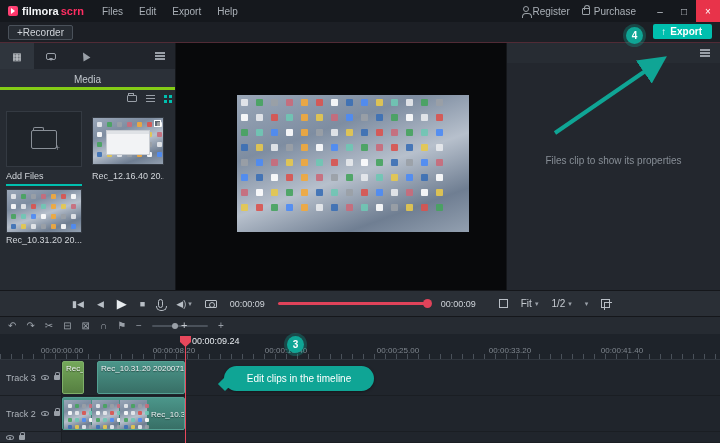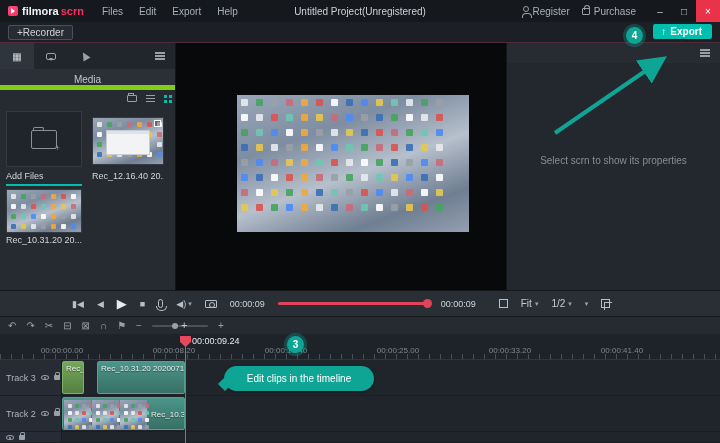--- a/index.html
+++ b/index.html
@@ -52,21 +52,21 @@
   .tab { width:34px; height:26px; display:flex; align-items:center; justify-content:center; color:#9aa0a8; }
   .tab.active { background:#2f353d; color:#d4d8dc; }
   .bubble { width:10px; height:7px; border:1px solid #9aa0a8; border-radius:2px; position:relative; }
   .bubble::after { content:""; position:absolute; left:2px; bottom:-4px; width:0; height:0;
                    border:2px solid transparent; border-top:3px solid #9aa0a8; }
   .cursor-ico { width:0; height:0; border-left:4px solid transparent; border-right:4px solid transparent;
                 border-bottom:8px solid #9aa0a8; transform:rotate(-30deg); }
   .hamburger { width:10px; height:2px; background:#9aa0a8; box-shadow:0 -3px 0 #9aa0a8, 0 3px 0 #9aa0a8; }
   .tabstrip .hamburger { position:absolute; right:10px; top:12px; }
   .media-header { position:absolute; top:26px; left:0; right:0; height:21px; line-height:21px; text-align:center;
-                  background:#2b3038; color:#c2c7cd; border-bottom:5px solid #84cc16; }
+                  background:#2b3038; color:#c2c7cd; border-bottom:3px solid #84cc16; }
   .sort-row { position:absolute; top:47px; left:0; right:0; height:17px; display:flex; justify-content:flex-end;
               align-items:center; gap:9px; padding-right:8px; }
   .ico-folder { width:10px; height:7px; border:1px solid #9aa0a8; border-radius:1px; position:relative; }
   .ico-folder::before { content:""; position:absolute; top:-3px; left:0; width:4px; height:2px;
                         border:1px solid #9aa0a8; border-bottom:none; }
   .ico-list { width:9px; height:1px; background:#9aa0a8; box-shadow:0 3px 0 #9aa0a8, 0 6px 0 #9aa0a8; margin-top:-6px; }
   .ico-grid { width:3px; height:3px; background:#00bfae; box-shadow:5px 0 0 #00bfae, 0 5px 0 #00bfae, 5px 5px 0 #00bfae; margin-top:-4px; }
 
   .tile { position:absolute; background:#20252b; border:1px solid #343a42; overflow:hidden; }
   .tile-addfiles { left:6px; top:68px; width:76px; height:56px; display:flex; align-items:center; justify-content:center; }
@@ -177,21 +177,20 @@
       <span class="logo-mark"></span>
       <span class="brand">filmora</span>
       <span class="brand-sub">scrn</span>
     </div>
     <div class="menu">
       <span>Files</span>
       <span>Edit</span>
       <span>Export</span>
       <span>Help</span>
     </div>
-    <div class="title-center">Untitled Project(Unregistered)</div>
     <div class="tb-right">
       <span class="acct">
         <span class="person"></span>
         <span>Register</span>
       </span>
       <span class="acct">
         <span class="bag"></span>
         <span>Purchase</span>
       </span>
       <span class="winbtns">
@@ -422,21 +421,21 @@
         <i style="position: absolute; border-radius: 1px; opacity: 0.9; left: 169px; top: 109px; width: 7px; height: 7px; background: rgb(230, 200, 78);"></i>
         <i style="position: absolute; border-radius: 1px; opacity: 0.9; left: 184px; top: 109px; width: 7px; height: 7px; background: rgb(217, 83, 79);"></i>
         <i style="position: absolute; border-radius: 1px; opacity: 0.9; left: 199px; top: 109px; width: 7px; height: 7px; background: rgb(70, 163, 94);"></i>
       </div>
   </div>
 
   <div class="props-panel">
     <div class="props-strip">
       <span class="hamburger"></span>
     </div>
-    <div class="props-empty">Select scrn to show its properties</div>
+    <div class="props-empty">Files clip to show its properties</div>
     <svg class="props-arrow" width="214" height="247">
       <defs>
         <marker id="ah" markerWidth="7" markerHeight="7" refX="4" refY="3.5" orient="auto">
           <path d="M0,0 L7,3.5 L0,7 z" fill="#0fa595"></path>
         </marker>
       </defs>
       <line x1="48" y1="90" x2="150" y2="20" stroke="#0fa595" stroke-width="4" marker-end="url(#ah)"></line>
     </svg>
   </div>
 

